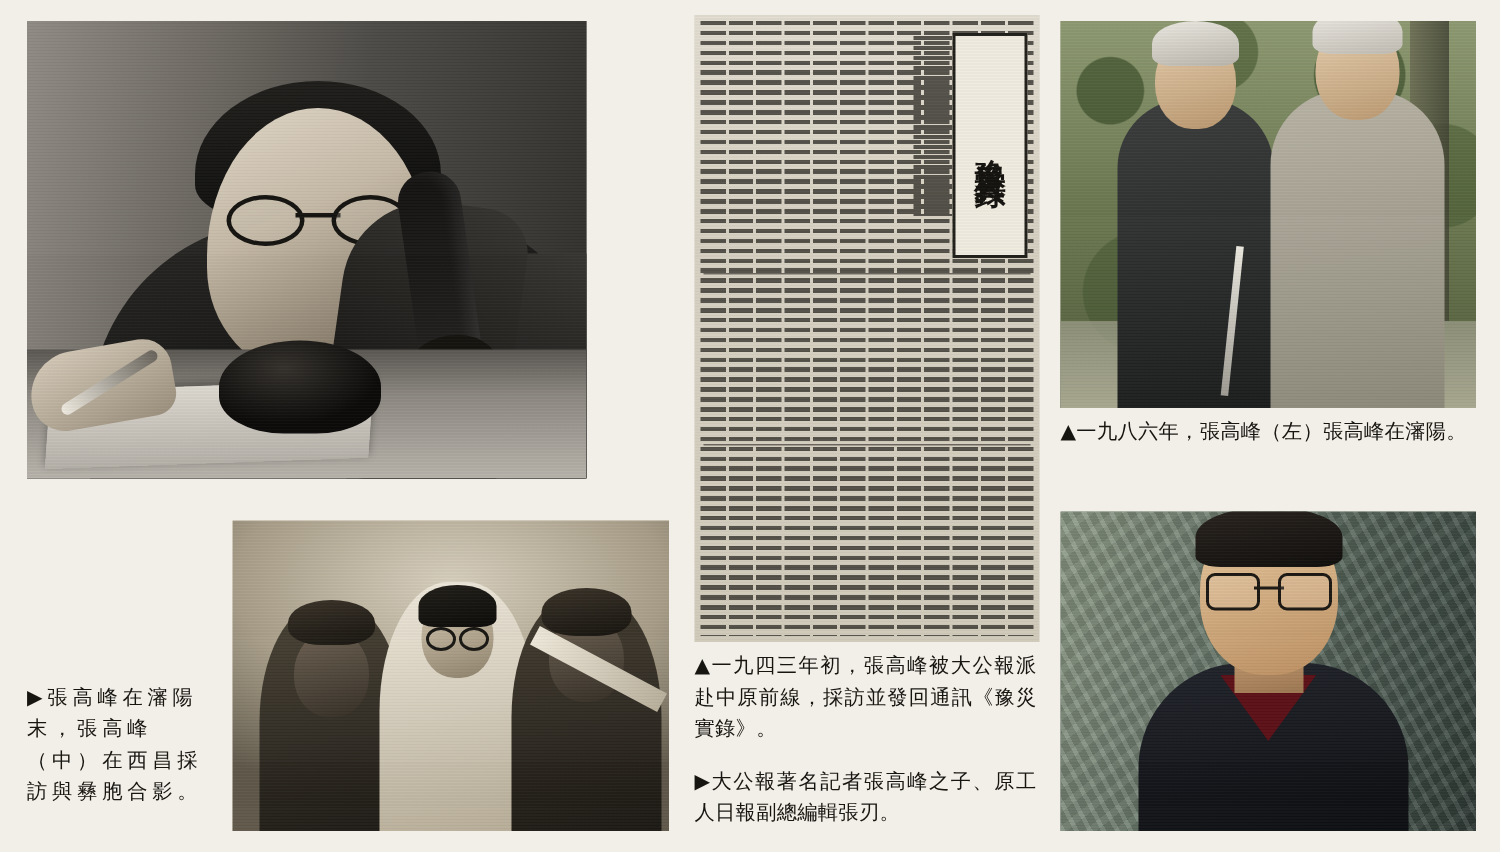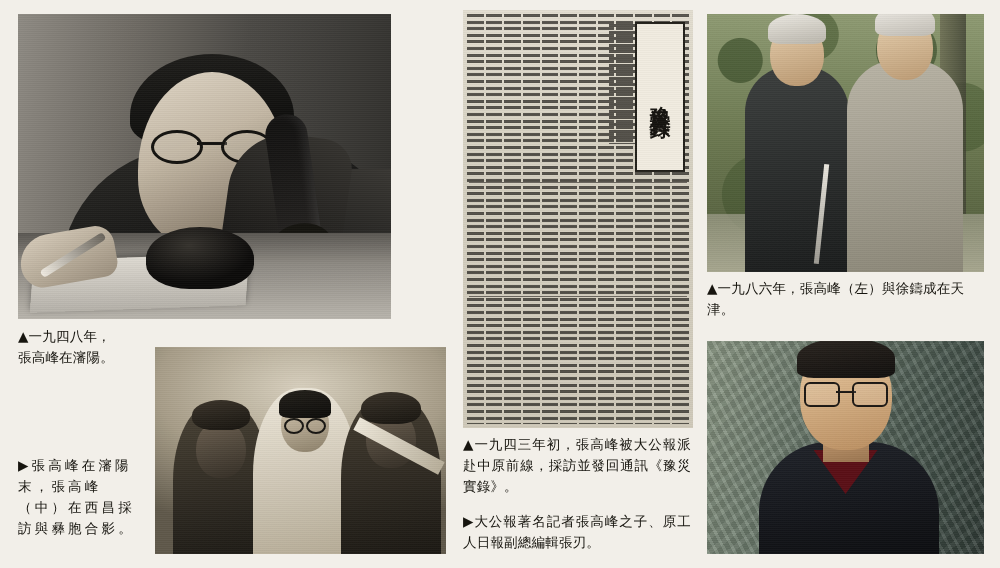--- a/index.html
+++ b/index.html
@@ -453,27 +453,25 @@
     <div class="face"></div>
     <div class="hair"></div>
     <div class="glasses">
         <i class="l"></i>
         <b></b>
         <i class="r"></i>
       </div>
     <div class="grain"></div>
   </div>
 
-  <div class="caption" id="cap-telephone">▲一九四八年，
-張高峰在瀋陽。</div>
 
   <div class="caption wide" id="cap-xichang">▶張高峰在瀋陽
 末，張高峰
 （中）在西昌採
 訪與彝胞合影。</div>
 
   <div class="caption justify" id="cap-zhangren">▶大公報著名記者張高峰之子、原工人日報副總編輯張刃。</div>
 
   <div class="caption justify" id="cap-newspaper">▲一九四三年初，張高峰被大公報派赴中原前線，採訪並發回通訊《豫災實錄》。</div>
 
-  <div class="caption" id="cap-tianjin">▲一九八六年，張高峰（左）與徐鑄成在天津。</div>
+  <div class="caption" id="cap-tianjin">▲一九八六年，張高峰（左）張高峰在瀋陽。</div>
 
 </div>
 
 </body></html>

